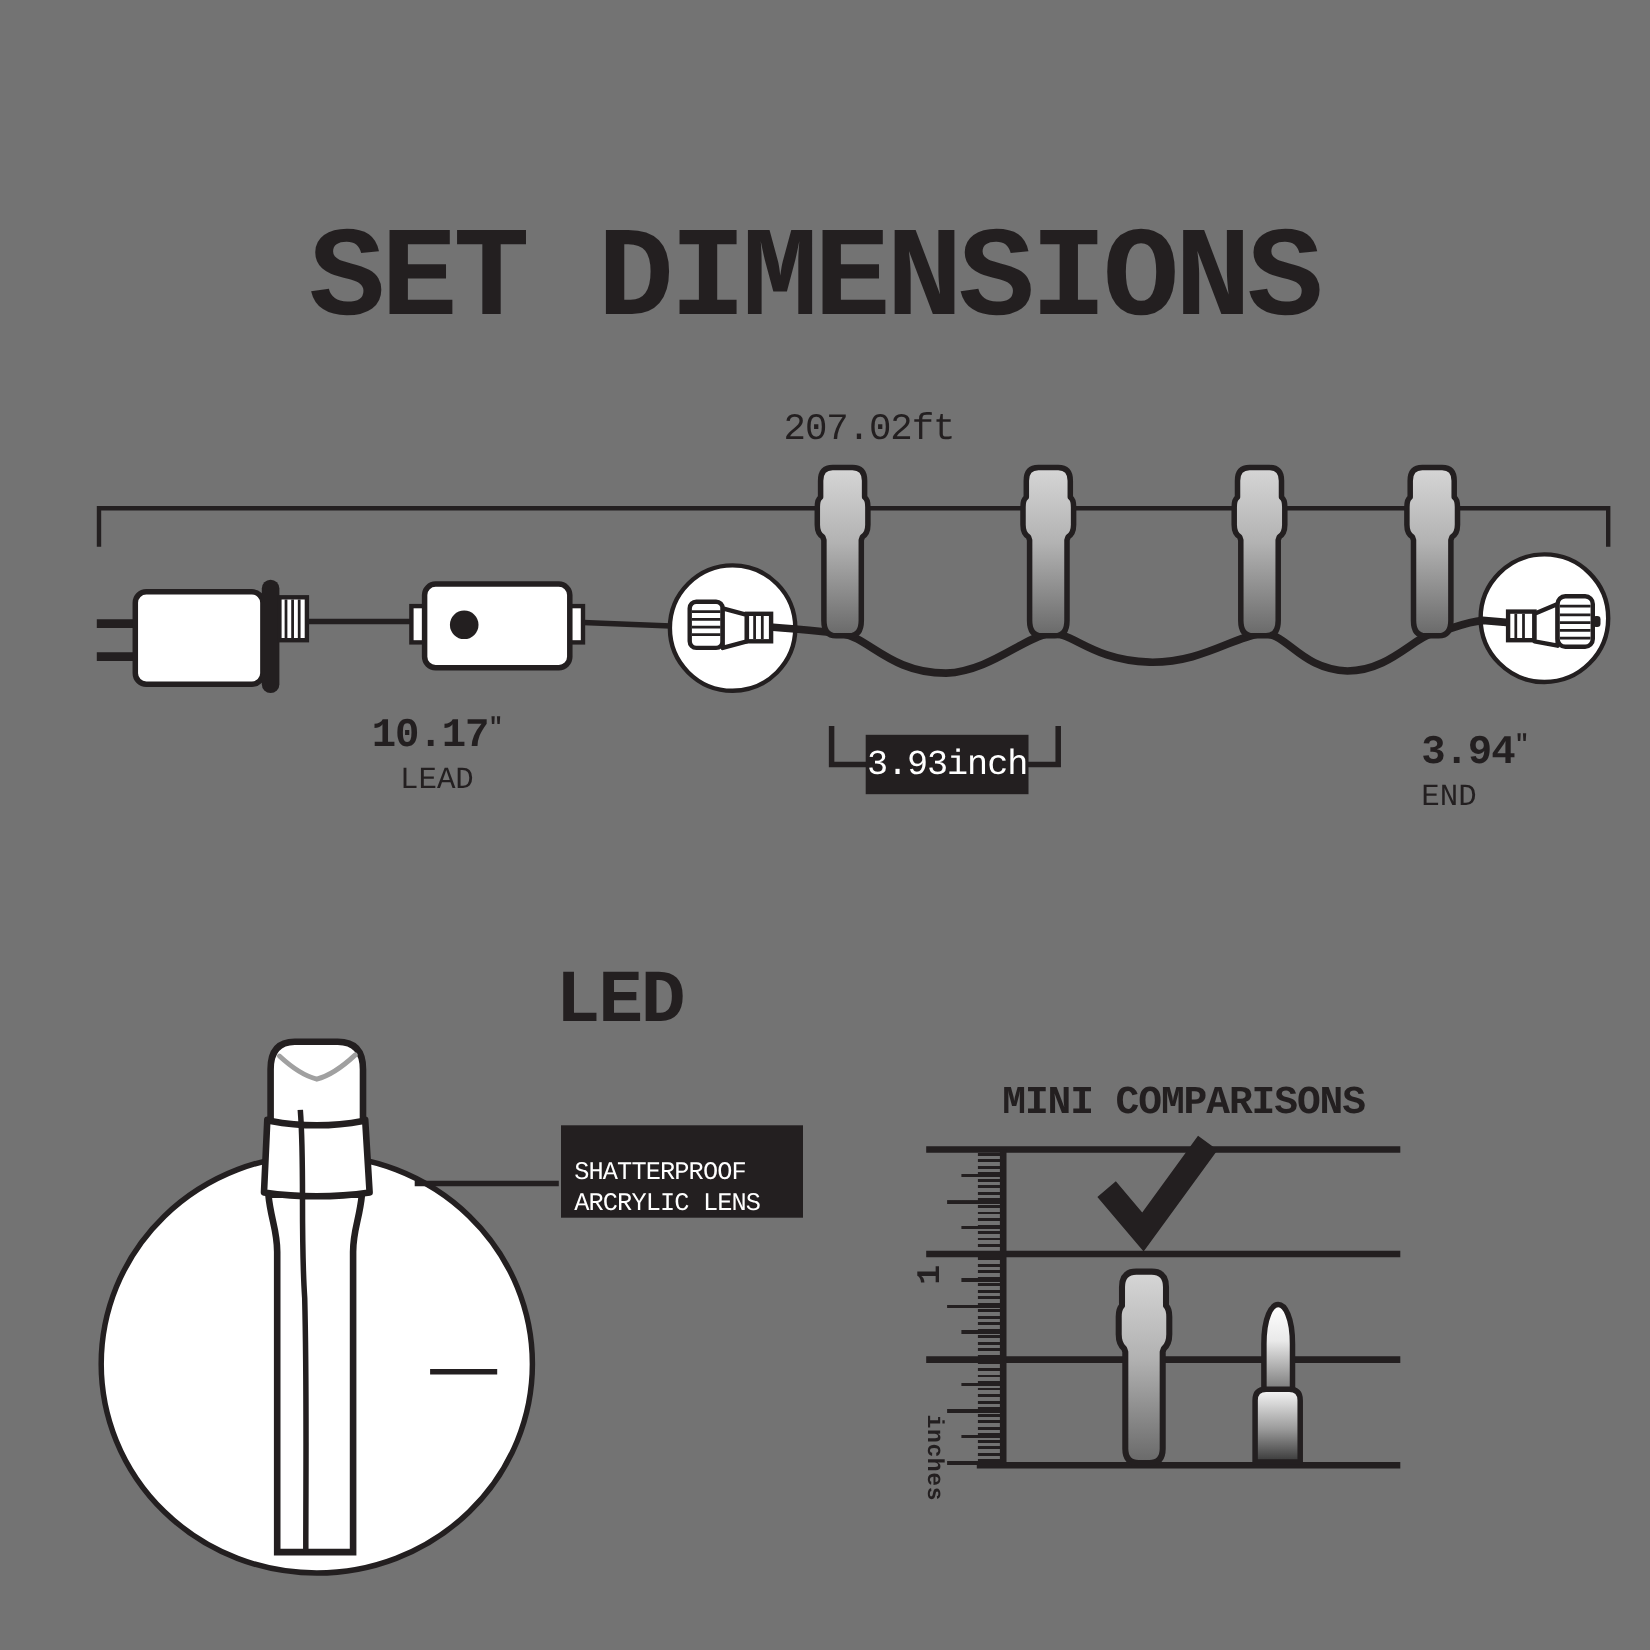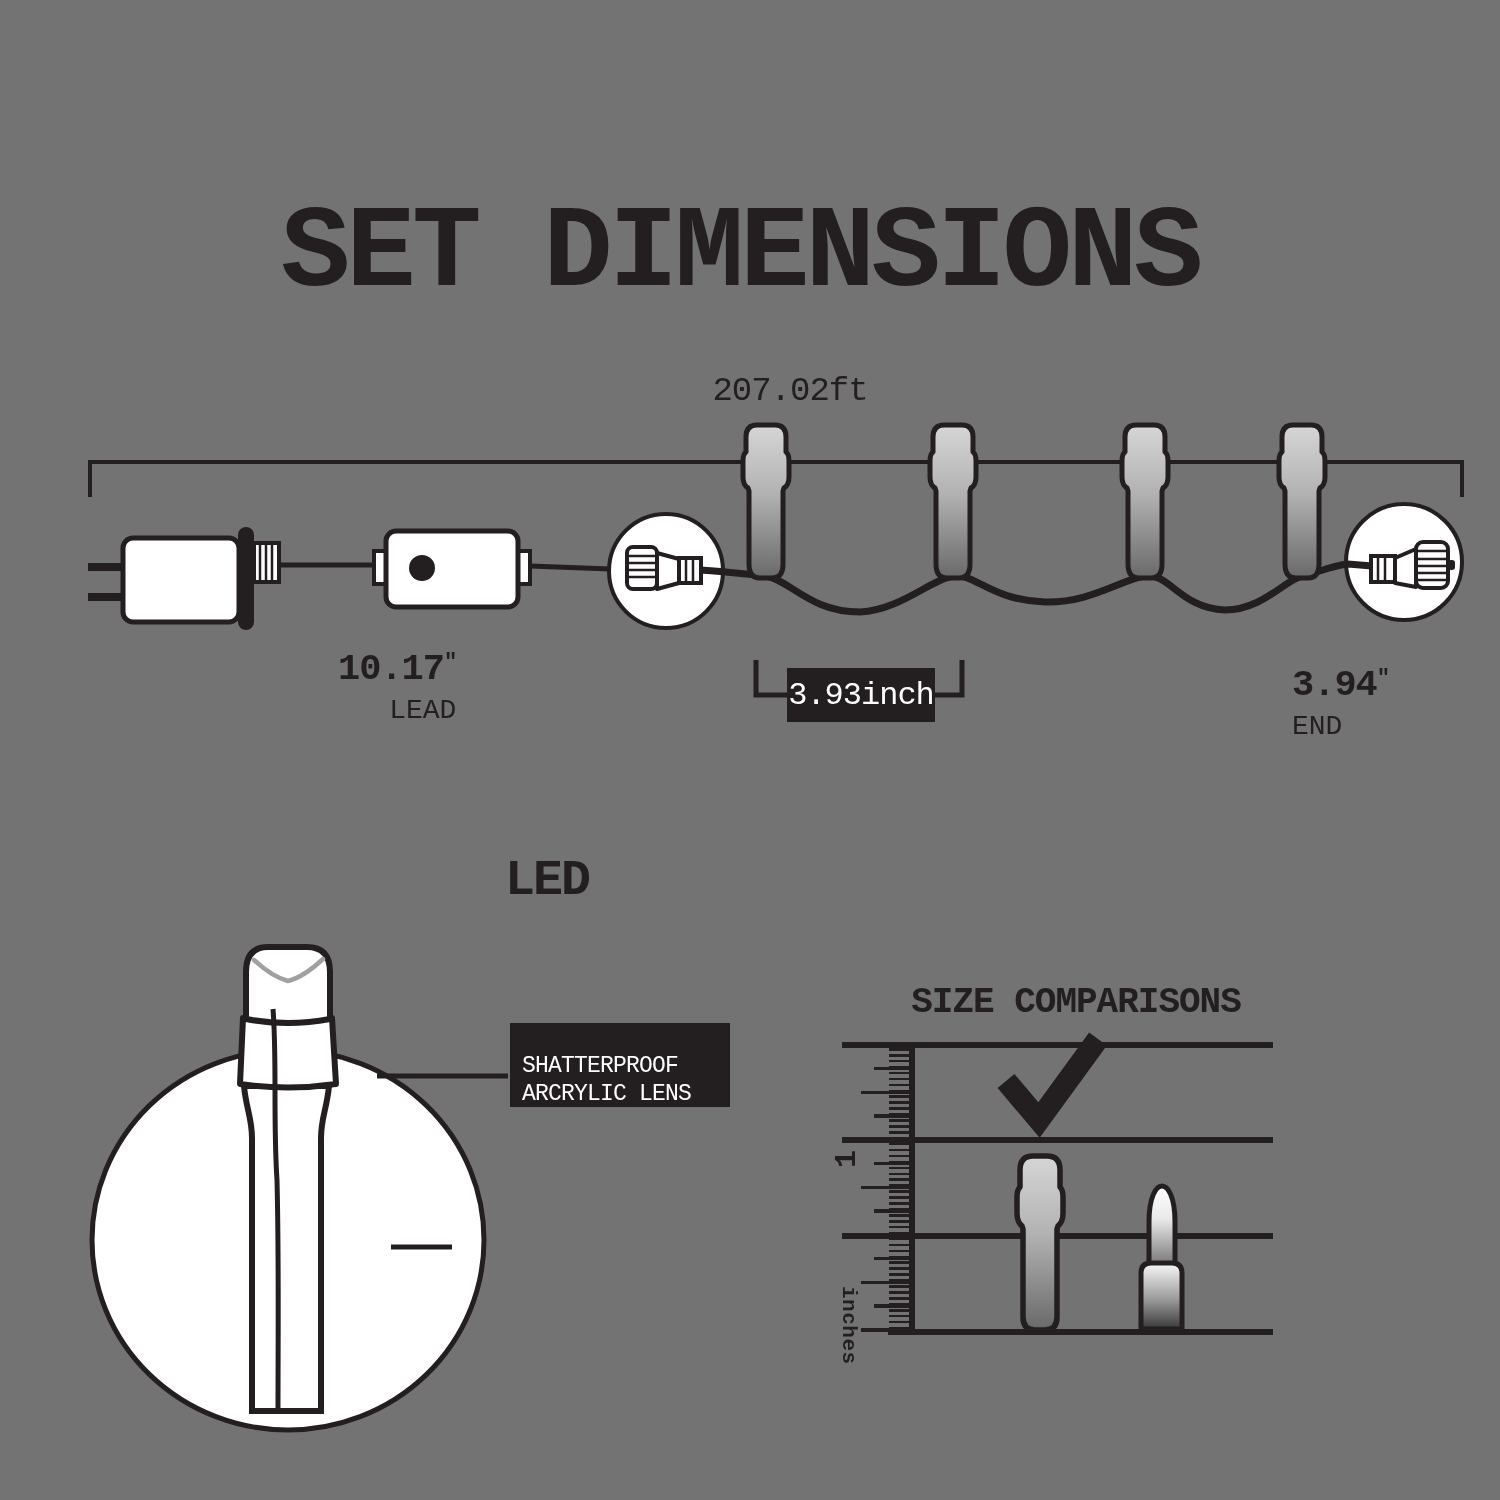--- a/index.html
+++ b/index.html
@@ -2,29 +2,29 @@
 <html><head>
 <meta charset="utf-8">
 <style>
   html,body{margin:0;padding:0;background:#fff;}
   #stage{position:relative;width:1500px;height:1500px;background:#737373;overflow:hidden;
          font-family:Liberation Mono, monospace;color:#231f20;}
   #lineart{position:absolute;left:0;top:0;z-index:1;}
   .txt{position:absolute;z-index:2;white-space:nowrap;}
   .page-title{left:0;top:188px;width:1480px;text-align:center;font-size:116px;font-weight:bold;letter-spacing:-4px;}
   .total-len{left:700px;top:372px;width:180px;text-align:center;font-size:34px;letter-spacing:-1px;}
-  .lead-block{left:338px;top:649px;text-align:right;}
+  .lead-block{left:338px;top:649px;text-align:center;}
   .end-block{left:1292px;top:649px;text-align:left;margin-top:16px;}
   .dim-value{font-size:37px;font-weight:bold;letter-spacing:-1px;line-height:40px;}
   .prime{font-size:0.6em;position:relative;top:-0.5em;}
   .dim-label{font-size:28px;line-height:34px;letter-spacing:0;}
   .black-box{position:absolute;z-index:2;background:#231f20;color:#fff;}
   .spacing-box{left:787px;top:668px;width:148px;height:54px;display:flex;align-items:center;justify-content:center;
                font-size:32px;letter-spacing:-1px;}
-  .led-title{left:505px;top:852px;font-size:50px;font-weight:bold;letter-spacing:-2px;}
+  .led-title{left:505px;top:872px;font-size:68px;font-weight:bold;letter-spacing:-2px;}
   .callout1{left:510px;top:1023px;width:220px;height:84px;}
   .callout2{left:453px;top:1196px;width:254px;height:79px;}
   .callout-lines{padding:13px 0 0 12px;font-size:23px;line-height:28px;letter-spacing:-0.8px;margin-top:16px;}
   .size-title{left:860px;top:982px;width:432px;text-align:center;font-size:36px;font-weight:bold;letter-spacing:-1px;}
   .ruler-one{left:838px;top:1142px;font-size:30px;font-weight:bold;transform:rotate(-90deg);transform-origin:50% 50%;}
   .ruler-inches{left:860px;top:1286px;font-size:21px;font-weight:bold;transform:rotate(90deg);transform-origin:0 0;letter-spacing:0.5px;}
   .mini-block{left:1090px;top:1344px;width:146px;text-align:center;}
   .mini-line1{font-size:30px;line-height:36px;}
   .mini-line2{font-size:36px;font-weight:bold;line-height:40px;}
   
@@ -175,18 +175,18 @@
   <div class="txt led-title">LED</div>
 
   <div class="black-box callout1">
     <div class="callout-lines">
       <div>SHATTERPROOF</div>
       <div>ARCRYLIC LENS</div>
     </div>
   </div>
 
 
-  <div class="txt size-title">SIZE COMPARISONS</div>
+  <div class="txt size-title">MINI COMPARISONS</div>
   <div class="txt ruler-one">1</div>
   <div class="txt ruler-inches">inches</div>
 
 
 </div>
 
 </body></html>

